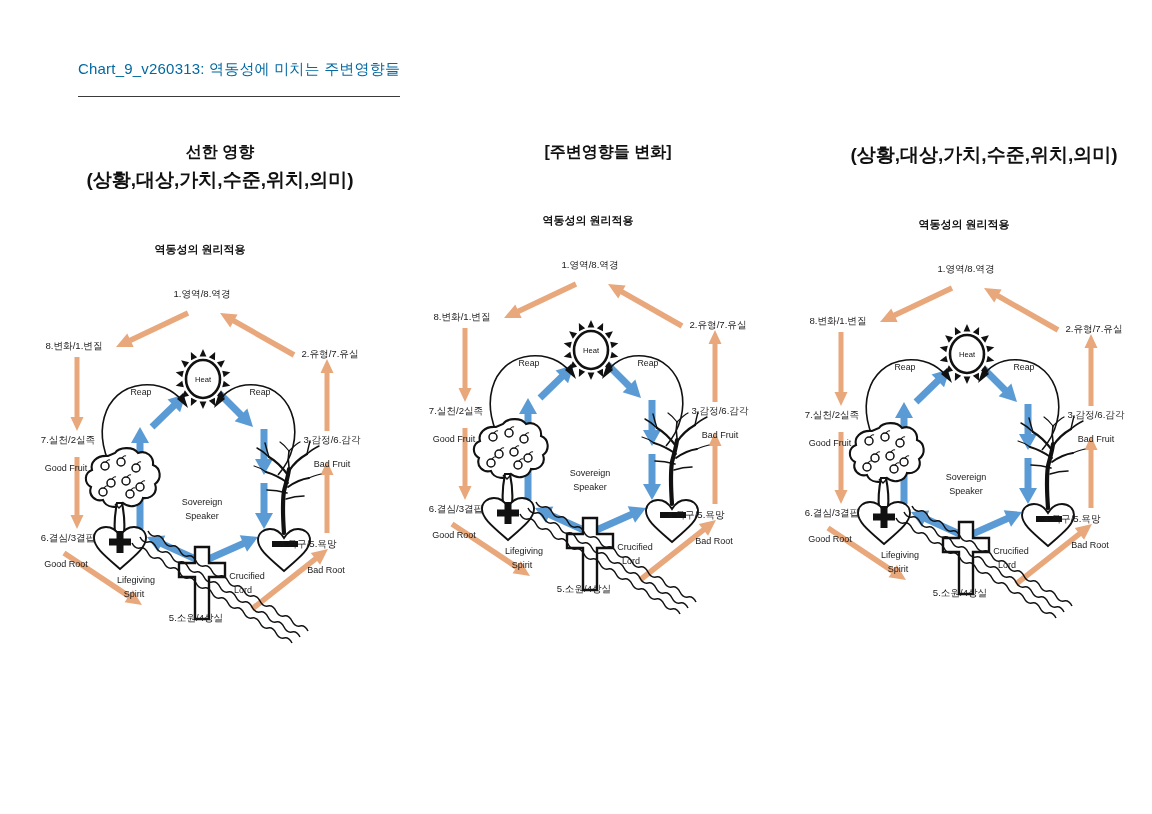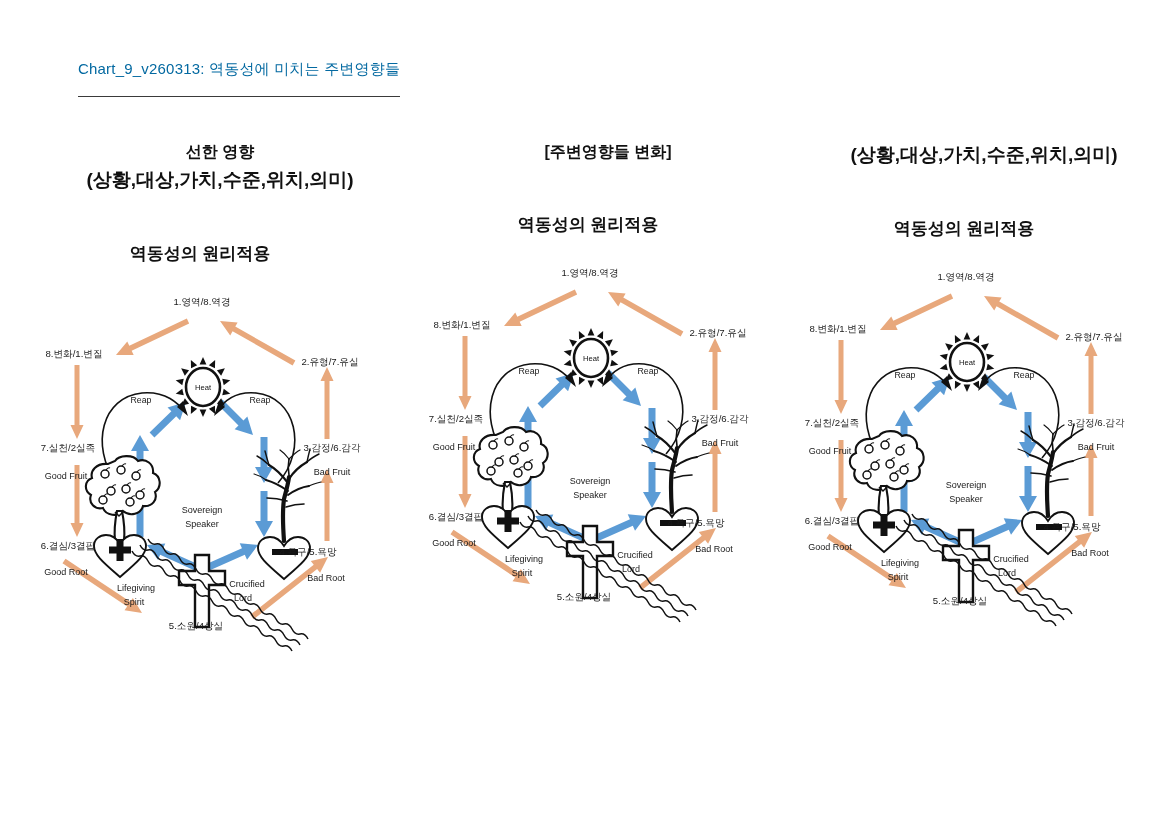--- a/index.html
+++ b/index.html
@@ -36,21 +36,21 @@
     font-weight:bold;
     font-size:16px;
     line-height:1.55;
     color:#111;
     padding-left:40px;
   }
   .panel-head .l2{ font-size:19px; }
   .diagram-title{
     text-align:center;
     font-weight:bold;
-    font-size:17px;
+    font-size:11px;
     margin-top:48px;
     color:#111;
   }
   .svg-wrap{ margin-top:4px; display:flex; justify-content:center;}
   svg{ display:block; overflow:visible;}
   .lbl{ font-family:"Liberation Sans","DejaVu Sans",sans-serif; font-size:9.6px; fill:#1a1a1a;}
   .lbl-sm{ font-family:"Liberation Sans","DejaVu Sans",sans-serif; font-size:9px; fill:#1a1a1a;}
   .lbl-reap{ font-family:"Liberation Sans","DejaVu Sans",sans-serif; font-size:8.8px; fill:#1a1a1a;}
   .lbl-heat{ font-family:"Liberation Sans","DejaVu Sans",sans-serif; font-size:7.6px; fill:#111;}
   .ink{ stroke:#111; fill:none; }

